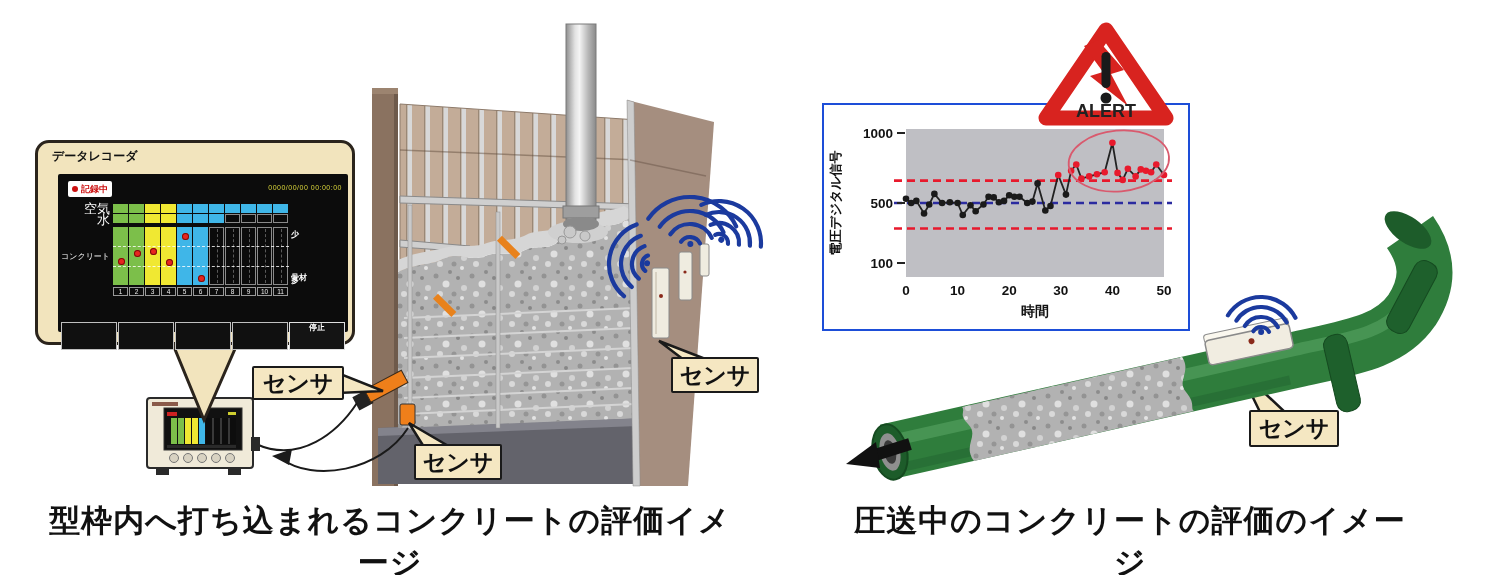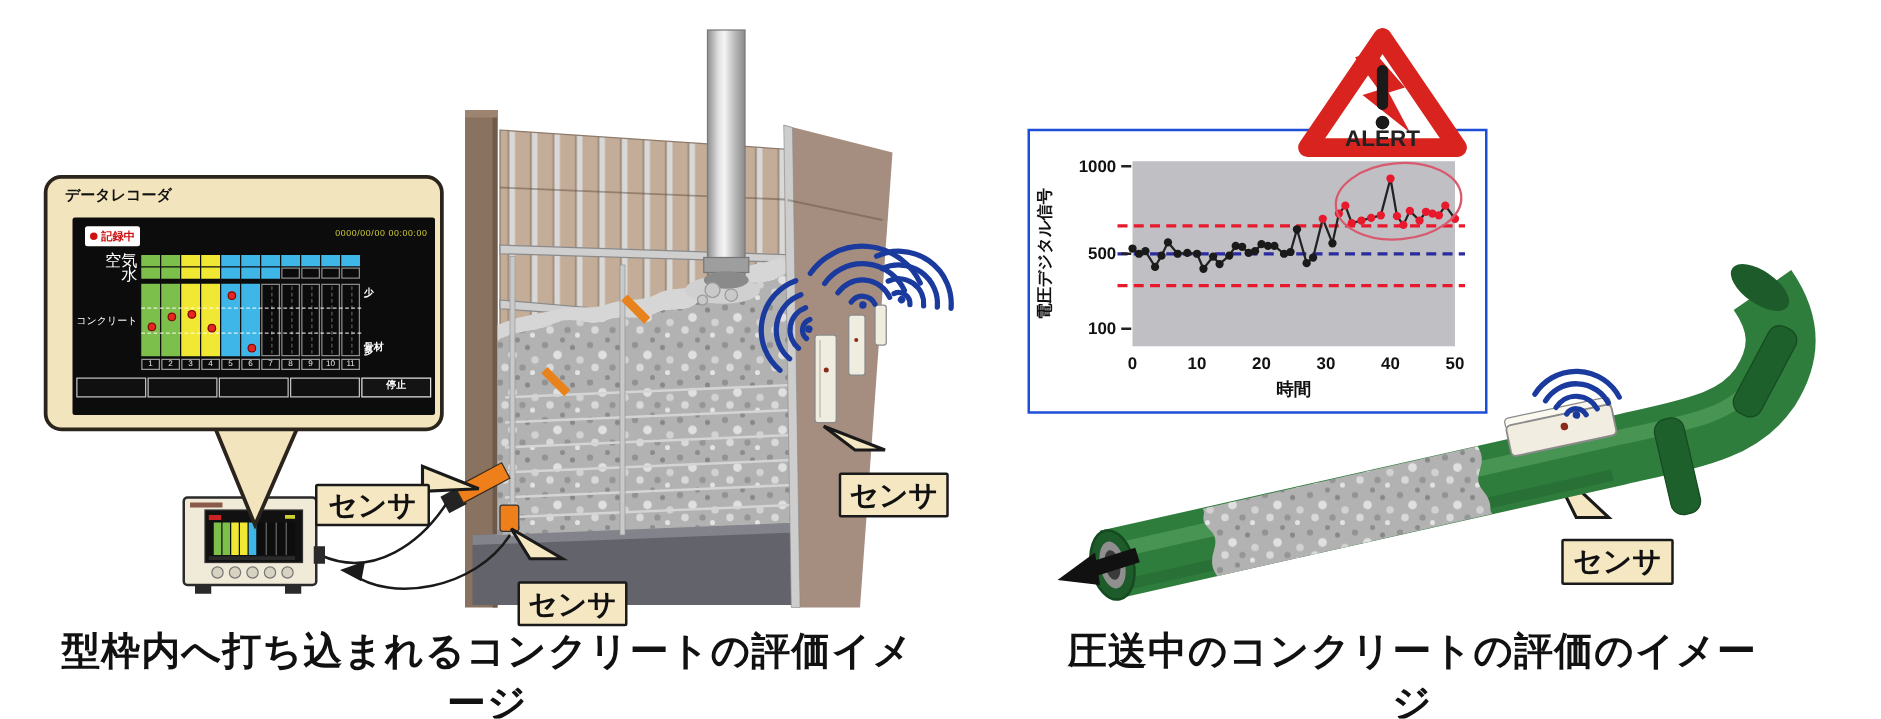--- a/index.html
+++ b/index.html
@@ -27,28 +27,28 @@
   #grid-main{top:53px;height:58px;} #grid-nums{top:113px;height:9px;}
   .cell{width:15px;flex:0 0 15px;box-sizing:border-box;position:relative;}
   .cell.off{border:1px solid #8a8a8a;}
   .cell .vline{position:absolute;left:50%;top:1px;bottom:1px;border-left:1px dashed #5a5a5a;}
   .numcell{width:15px;flex:0 0 15px;box-sizing:border-box;border:1px solid #999;color:#eee;
     font-size:6.5px;text-align:center;line-height:7px;}
   .dash-line{position:absolute;left:55px;width:176px;border-top:1px dashed rgba(255,255,255,.8);}
   .dash-line.l1{top:72px;} .dash-line.l2{top:92px;}
   .red-dot{position:absolute;width:7px;height:7px;border-radius:50%;background:#e8251f;
     box-shadow:0 0 0 1px #7a0f0a inset;}
-  .btn-row{position:absolute;left:3px;top:128px;width:284px;height:16px;display:flex;gap:1px;}
+  .btn-row{position:absolute;left:3px;top:148px;width:284px;height:28px;display:flex;gap:1px;}
   .btn-row .rbtn{flex:1;box-sizing:border-box;border:1px solid #c0c0c0;background:#101010;
     color:#fff;font-size:8px;font-weight:bold;text-align:center;line-height:10px;}
 
   
   .sensor-bubble{position:absolute;background:#f5e7c2;border:2.5px solid #1a1a1a;border-radius:2px;
     display:flex;align-items:center;justify-content:center;font-size:23px;font-weight:600;color:#111;
-    box-sizing:border-box;margin-top:21px;}
+    box-sizing:border-box;}
 
   
   .chart-box{position:absolute;left:822px;top:103px;width:364px;height:224px;background:#fff;
     border:2px solid #1d4ed8;box-sizing:content-box;}
   .alert-svg{position:absolute;left:1038px;top:20px;}
 
   
   .caption{position:absolute;top:500px;font-size:31px;font-weight:bold;color:#111;
     text-align:center;letter-spacing:1px;}
   .caption.left{left:40px;width:700px;}

